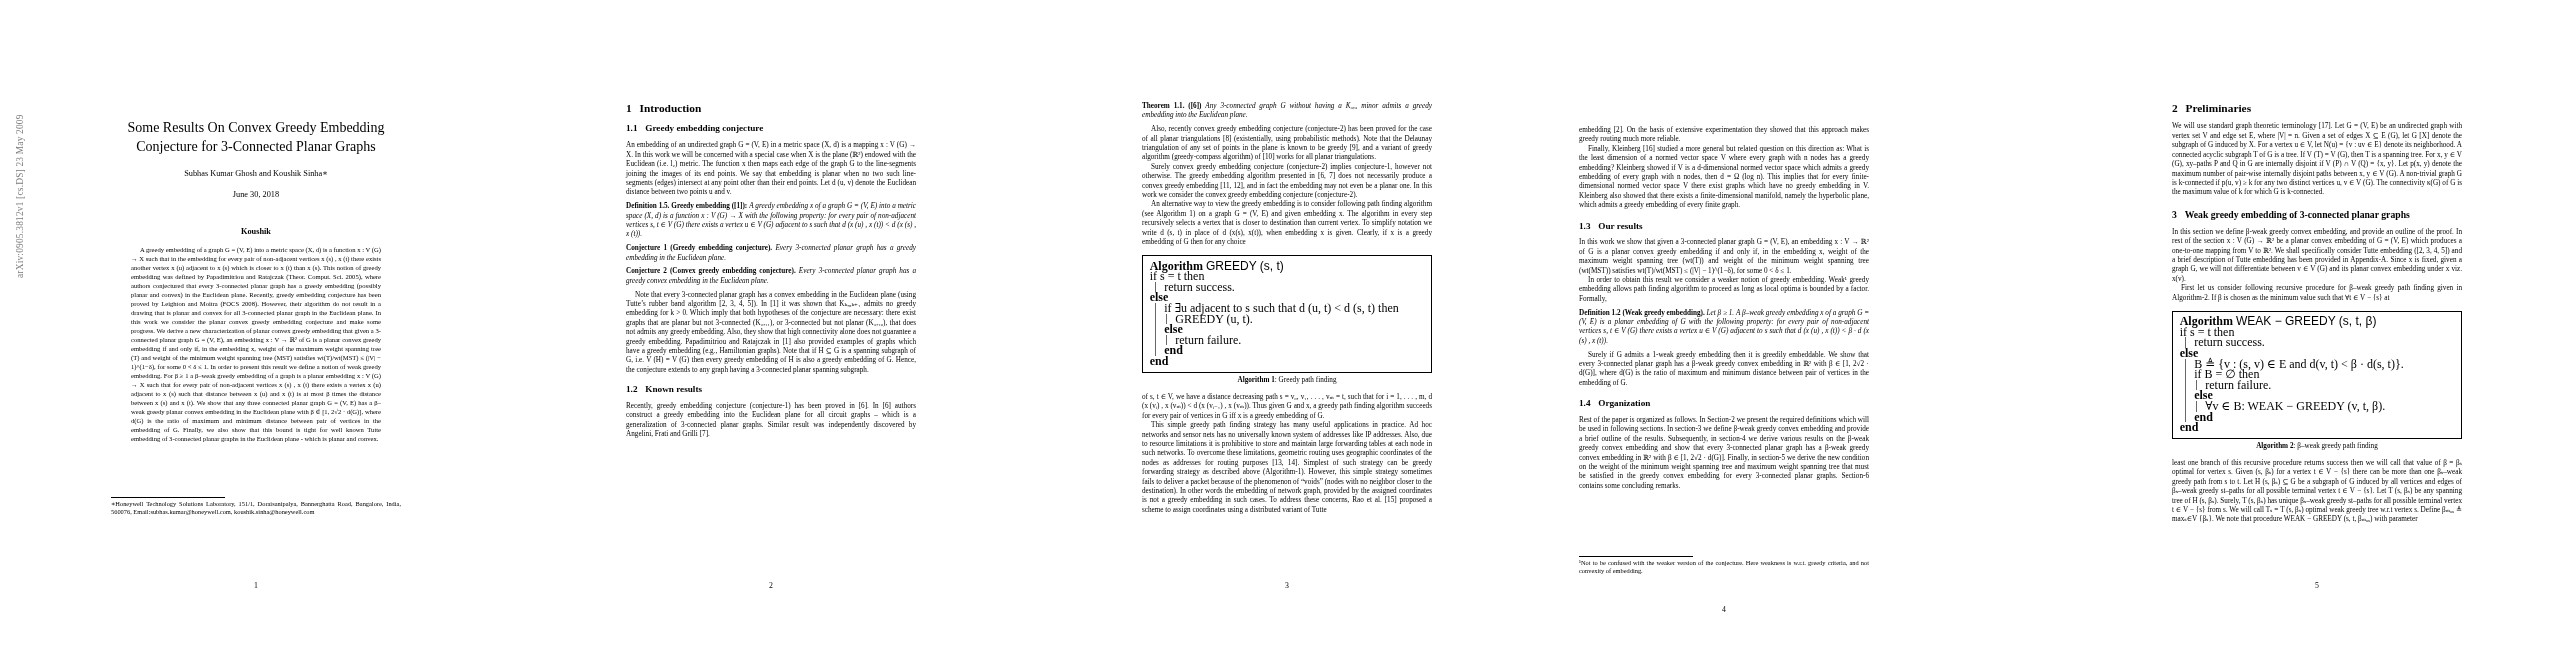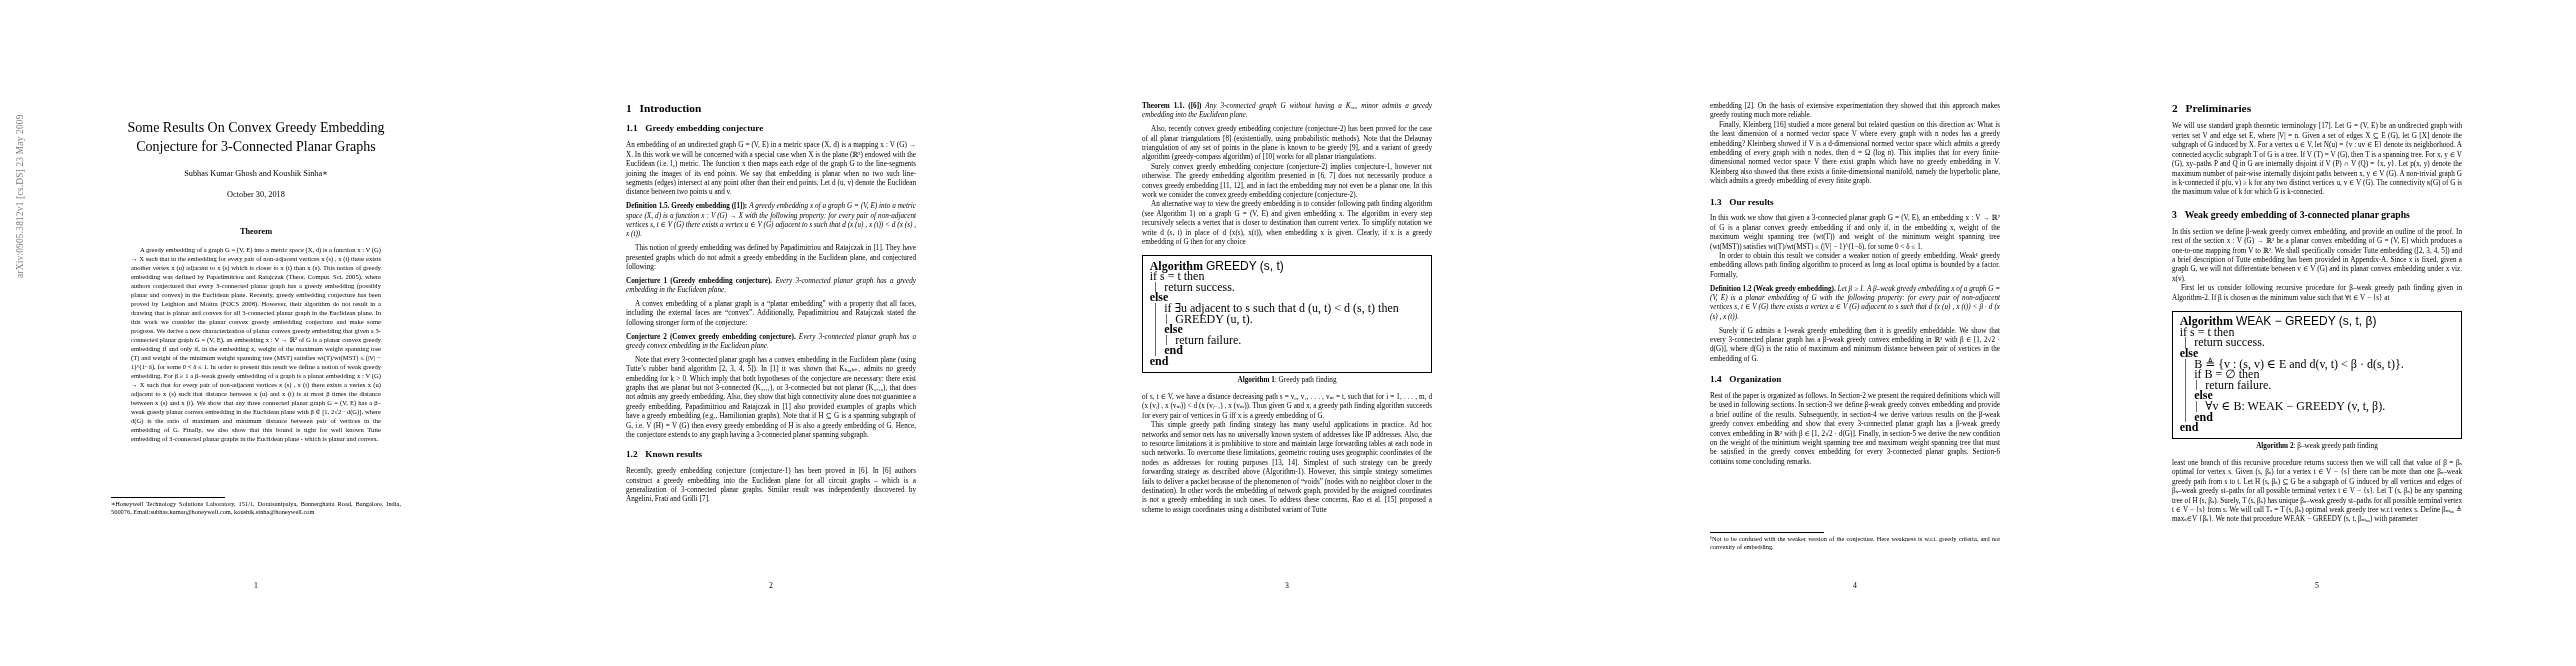--- a/index.html
+++ b/index.html
@@ -5,21 +5,21 @@
   html,body{margin:0;padding:0;}
   body{
     width:2576px;height:667px;position:relative;background:#ffffff;
     font-family:"Liberation Serif","DejaVu Serif",serif;color:#000;
     -webkit-font-smoothing:antialiased;
   }
   .page{position:absolute;top:0;height:631px;width:290px;}
   #page1{left:111px;}
   #page2{left:626px;}
   #page3{left:1142px;}
-  #page4{left:1710px;}
+  #page4{left:1579px;margin-top:24px;}
   #page5{left:2172px;}
 
   .arxiv-watermark{
     position:absolute;left:14.5px;top:278px;
     transform:rotate(-90deg);transform-origin:0 0;
     font-size:9.4px;color:#7b7b7b;white-space:nowrap;letter-spacing:0.2px;
   }
 
   
   .paper-title{margin-top:118px;text-align:center;font-size:14px;line-height:19px;}
@@ -66,48 +66,46 @@
 <body>
 
 <div class="arxiv-watermark">arXiv:0905.3812v1  [cs.DS]  23 May 2009</div>
 
 <div class="page" id="page1">
   <div class="paper-title">
     <div>Some Results On Convex Greedy Embedding</div>
     <div>Conjecture for 3-Connected Planar Graphs</div>
   </div>
   <div class="authors">Subhas Kumar Ghosh and Koushik Sinha∗</div>
-  <div class="pubdate">October 30, 2018</div>
-  <div class="abs-head">Theorem</div>
+  <div class="pubdate">June 30, 2018</div>
+  <div class="abs-head">Koushik</div>
   <div class="abstract ind">A greedy embedding of a graph G = (V, E) into a metric space (X, d) is a function x : V (G) → X such that in the embedding for every pair of non-adjacent vertices x (s) , x (t) there exists another vertex x (u) adjacent to x (s) which is closer to x (t) than x (s). This notion of greedy embedding was defined by Papadimitriou and Ratajczak (Theor. Comput. Sci. 2005), where authors conjectured that every 3-connected planar graph has a greedy embedding (possibly planar and convex) in the Euclidean plane. Recently, greedy embedding conjecture has been proved by Leighton and Moitra (FOCS 2008). However, their algorithm do not result in a drawing that is planar and convex for all 3-connected planar graph in the Euclidean plane. In this work we consider the planar convex greedy embedding conjecture and make some progress. We derive a new characterization of planar convex greedy embedding that given a 3-connected planar graph G = (V, E), an embedding x : V → ℝ² of G is a planar convex greedy embedding if and only if, in the embedding x, weight of the maximum weight spanning tree (T) and weight of the minimum weight spanning tree (MST) satisfies wt(T)/wt(MST) ≤ (|V| − 1)^(1−δ), for some 0 &lt; δ ≤ 1. In order to present this result we define a notion of weak greedy embedding. For β ≥ 1 a β–weak greedy embedding of a graph is a planar embedding x : V (G) → X such that for every pair of non-adjacent vertices x (s) , x (t) there exists a vertex x (u) adjacent to x (s) such that distance between x (u) and x (t) is at most β times the distance between x (s) and x (t). We show that any three connected planar graph G = (V, E) has a β–weak greedy planar convex embedding in the Euclidean plane with β ∈ [1, 2√2 · d(G)], where d(G) is the ratio of maximum and minimum distance between pair of vertices in the embedding of G. Finally, we also show that this bound is tight for well known Tutte embedding of 3-connected planar graphs in the Euclidean plane - which is planar and convex.</div>
   <div class="footnote-block">
     <div class="fn-rule"></div>
     <div class="fn-text">∗Honeywell Technology Solutions Laboratory, 151/1, Doraisanipalya, Bannerghatta Road, Bangalore, India, 560076, Email:subhas.kumar@honeywell.com, koushik.sinha@honeywell.com</div>
   </div>
   <div class="pageno">1</div>
 </div>
 
 <div class="page" id="page2">
   <div class="h-sec first">
     <span class="hnum">1</span><span>Introduction</span>
   </div>
   <div class="h-sub">
     <span class="hnum">1.1</span><span>Greedy embedding conjecture</span>
   </div>
   <p class="bp first">An embedding of an undirected graph G = (V, E) in a metric space (X, d) is a mapping x : V (G) → X. In this work we will be concerned with a special case when X is the plane (ℝ²) endowed with the Euclidean (i.e. l₂) metric. The function x then maps each edge of the graph G to the line-segments joining the images of its end points. We say that embedding is planar when no two such line-segments (edges) intersect at any point other than their end points. Let d (u, v) denote the Euclidean distance between two points u and v.</p>
   <div class="env">
     <span class="lbl">Definition 1.5. Greedy embedding ([1]):</span>
     <span class="bod">A greedy embedding x of a graph G = (V, E) into a metric space (X, d) is a function x : V (G) → X with the following property: for every pair of non-adjacent vertices s, t ∈ V (G) there exists a vertex u ∈ V (G) adjacent to s such that d (x (u) , x (t)) &lt; d (x (s) , x (t)).</span>
   </div>
-  <p class="bp ind">This notion of greedy embedding was defined by Papadimitriou and Ratajczak in [1]. They have presented graphs which do not admit a greedy embedding in the Euclidean plane, and conjectured following:</p>
   <div class="env">
     <span class="lbl">Conjecture 1 (Greedy embedding conjecture).</span>
     <span class="bod">Every 3-connected planar graph has a greedy embedding in the Euclidean plane.</span>
   </div>
-  <p class="bp ind">A convex embedding of a planar graph is a “planar embedding” with a property that all faces, including the external faces are “convex”. Additionally, Papadimitriou and Ratajczak stated the following stronger form of the conjecture:</p>
   <div class="env">
     <span class="lbl">Conjecture 2 (Convex greedy embedding conjecture).</span>
     <span class="bod">Every 3-connected planar graph has a greedy convex embedding in the Euclidean plane.</span>
   </div>
   <p class="bp ind">Note that every 3-connected planar graph has a convex embedding in the Euclidean plane (using Tutte’s rubber band algorithm [2, 3, 4, 5]). In [1] it was shown that Kₖ,₅ₖ₊₁ admits no greedy embedding for k &gt; 0. Which imply that both hypotheses of the conjecture are necessary: there exist graphs that are planar but not 3-connected (K₂,₁₁), or 3-connected but not planar (K₃,₁₆), that does not admits any greedy embedding. Also, they show that high connectivity alone does not guarantee a greedy embedding. Papadimitriou and Ratajczak in [1] also provided examples of graphs which have a greedy embedding (e.g., Hamiltonian graphs). Note that if H ⊆ G is a spanning subgraph of G, i.e. V (H) = V (G) then every greedy embedding of H is also a greedy embedding of G. Hence, the conjecture extends to any graph having a 3-connected planar spanning subgraph.</p>
   <div class="h-sub">
     <span class="hnum">1.2</span><span>Known results</span>
   </div>
   <p class="bp">Recently, greedy embedding conjecture (conjecture-1) has been proved in [6]. In [6] authors construct a greedy embedding into the Euclidean plane for all circuit graphs – which is a generalization of 3-connected planar graphs. Similar result was independently discovered by Angelini, Frati and Grilli [7].</p>
   <div class="pageno">2</div>

